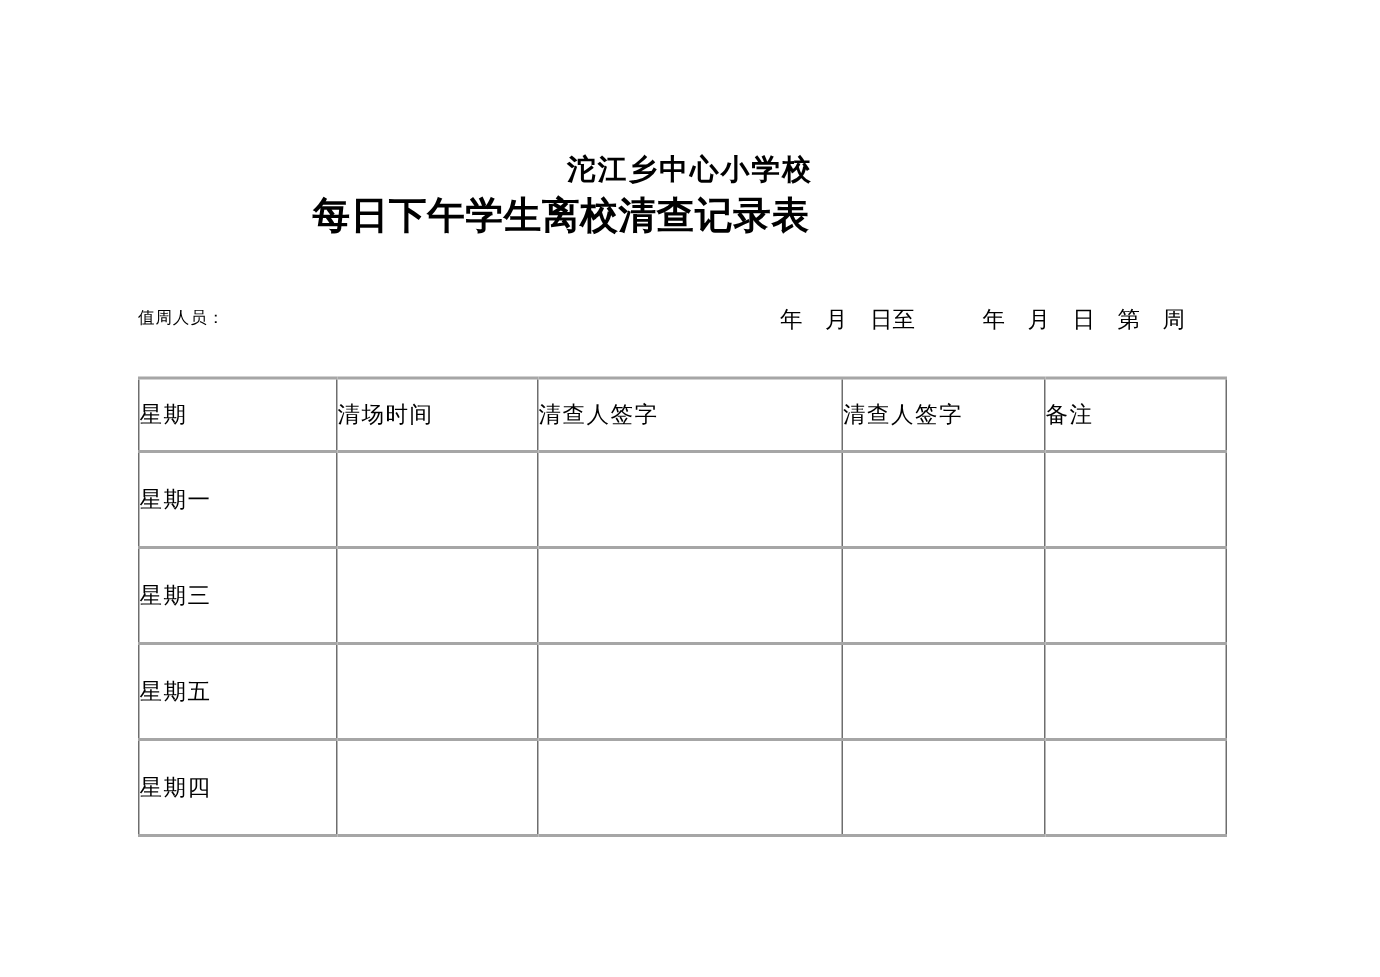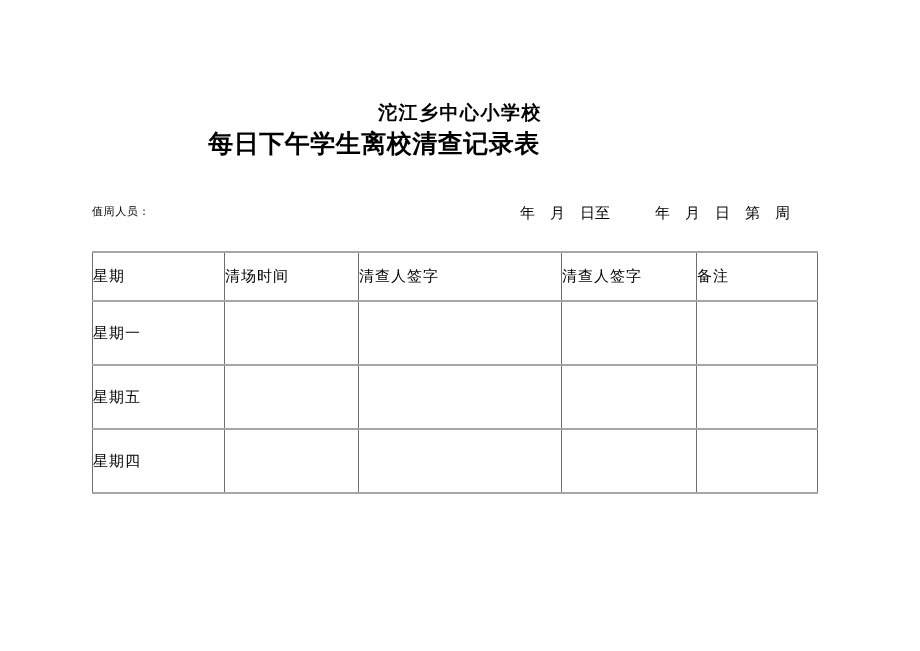--- a/index.html
+++ b/index.html
@@ -103,20 +103,27 @@
 
       <tr class="row">
         <td>星期一</td>
         <td></td>
         <td></td>
         <td></td>
         <td></td>
       </tr>
 
 
+      <tr class="row">
+        <td>星期三</td>
+        <td></td>
+        <td></td>
+        <td></td>
+        <td></td>
+      </tr>
 
       <tr class="row">
         <td>星期五</td>
         <td></td>
         <td></td>
         <td></td>
         <td></td>
       </tr>
 
       <tr class="row">

